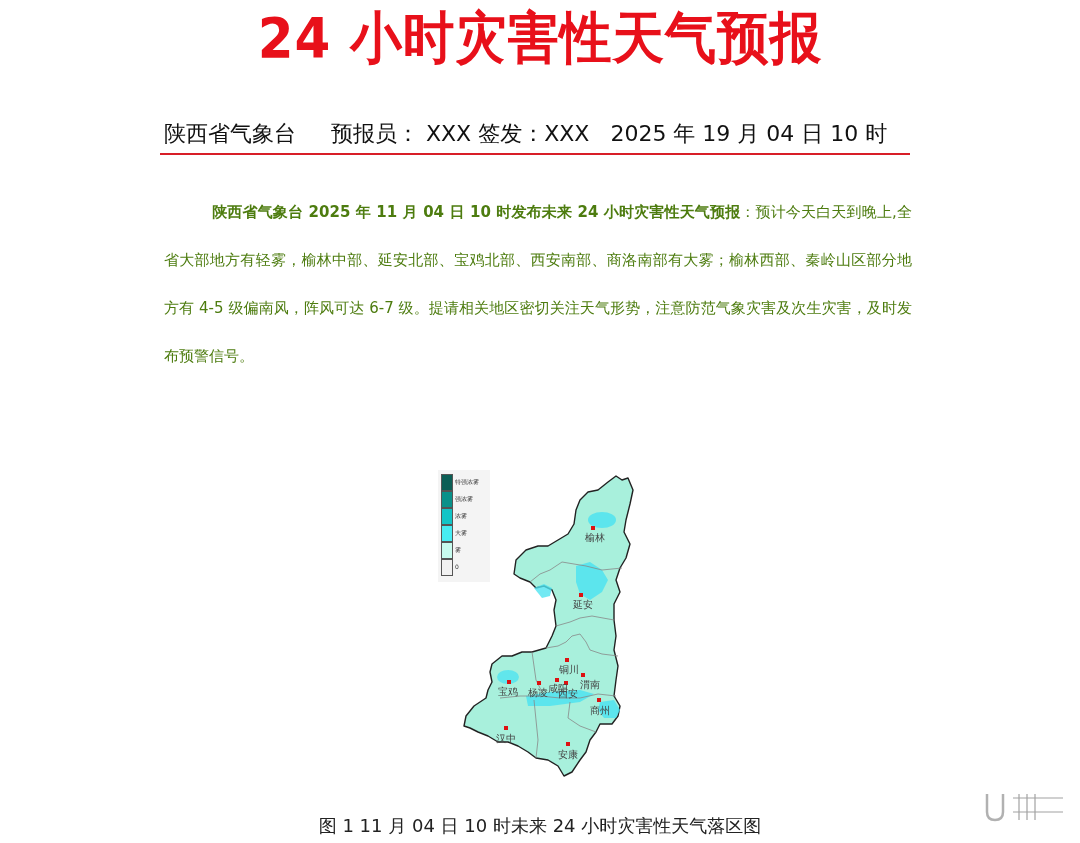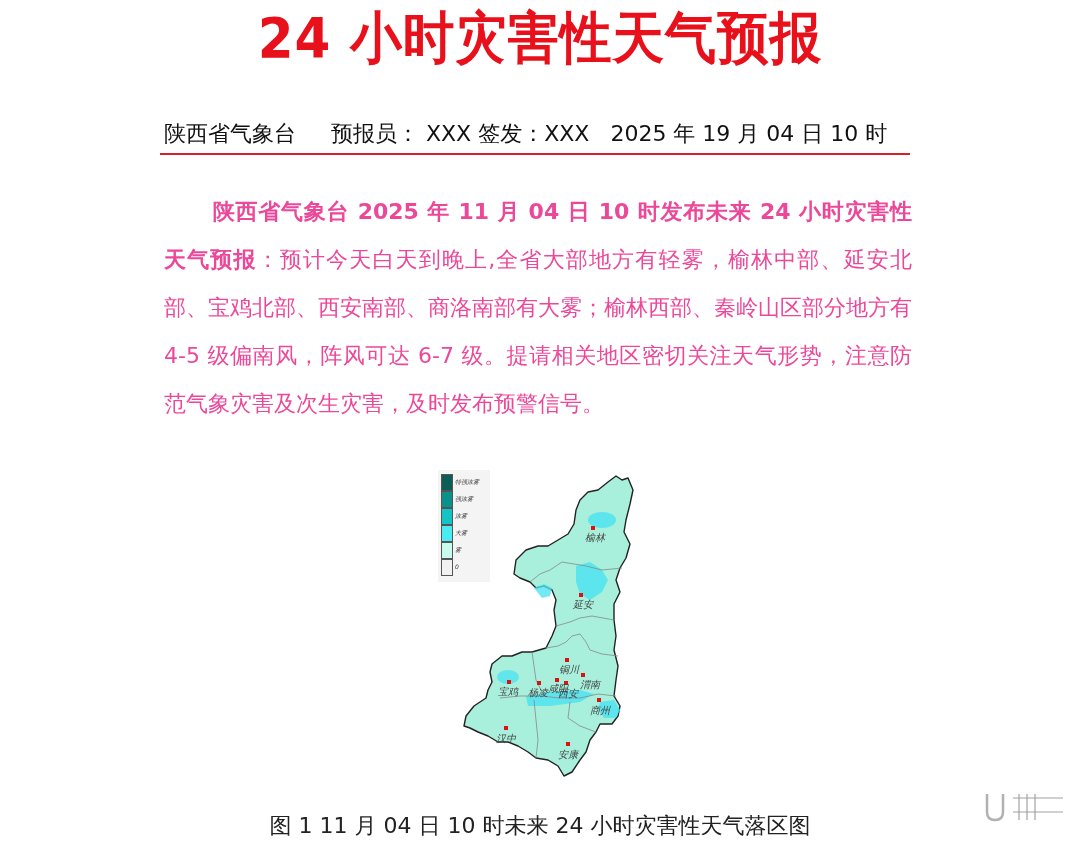--- a/index.html
+++ b/index.html
@@ -17,43 +17,43 @@
     position: absolute; left: 164px; top: 118px; width: 746px;
     font-size: 22px; line-height: 32px; color: #111; white-space: pre;
   }
   .meta-line span { margin-right: 0; }
   .rule {
     position: absolute; left: 160px; top: 153px; width: 750px; height: 2px;
     background: #d81e28;
   }
   .para {
     position: absolute; left: 164px; top: 188px; width: 748px;
-    font-size: 22px; line-height: 48px; text-align: justify; color: #ec4899;
+    font-size: 15px; line-height: 48px; text-align: justify; color: #4d7c0f;
   }
   .para .lead { display: inline-block; width: 48px; }
   .para b { font-weight: bold; }
-  .figure { position: absolute; left: 430px; top: 470px; width: 240px; height: 320px; font-style: italic; }
+  .figure { position: absolute; left: 430px; top: 470px; width: 240px; height: 320px; }
   .legend {
     position: absolute; left: 8px; top: 0px; width: 52px; height: 112px;
     background: #f4f4f4;
   }
   .legend-row { position: absolute; left: 3px; width: 50px; height: 17px; }
   .legend-swatch {
     position: absolute; left: 0; top: 0; width: 12px; height: 17px;
     border: 1px solid #555; box-sizing: border-box;
   }
   .legend-label {
     position: absolute; left: 14px; top: 2px; font-size: 6px; color: #333;
     white-space: nowrap; line-height: 12px;
   }
   .map { position: absolute; left: 0; top: 0; }
   .city-label { font-size: 10px; fill: #444; font-family: "DejaVu Sans", sans-serif; }
   .caption {
     position: absolute; left: 0; right: 0; top: 814px; text-align: center;
-    font-size: 22px; color: #222; line-height: 24px;
+    font-size: 18px; color: #222; line-height: 24px;
   }
   .watermark {
     position: absolute; left: 975px; top: 792px; width: 90px; height: 32px;
     opacity: 0.55;
   }
 </style>
 </head>
 <body>
 
 <div class="title">24 小时灾害性天气预报</div>

